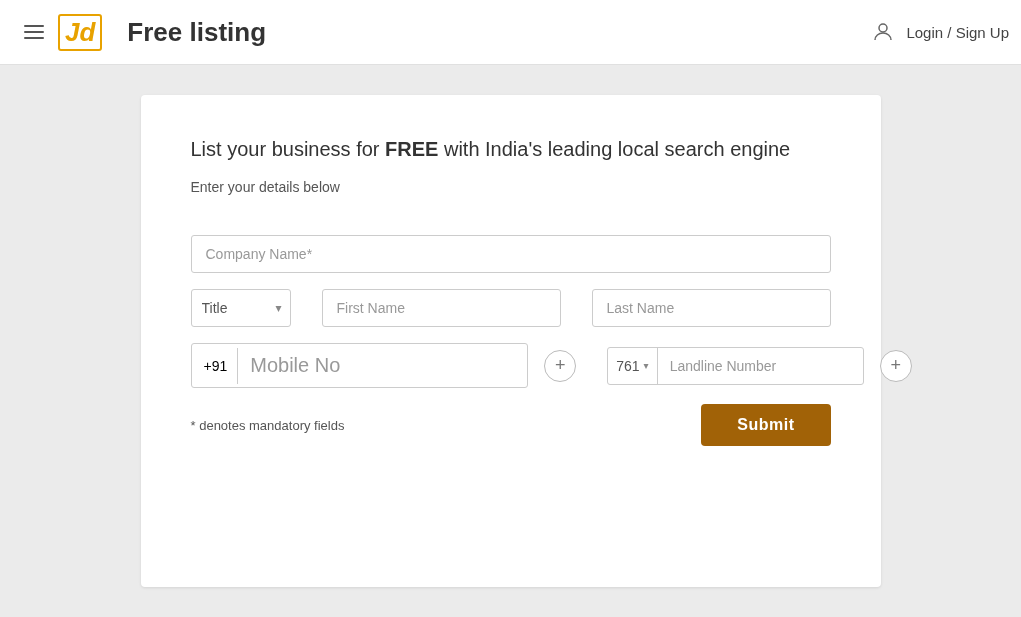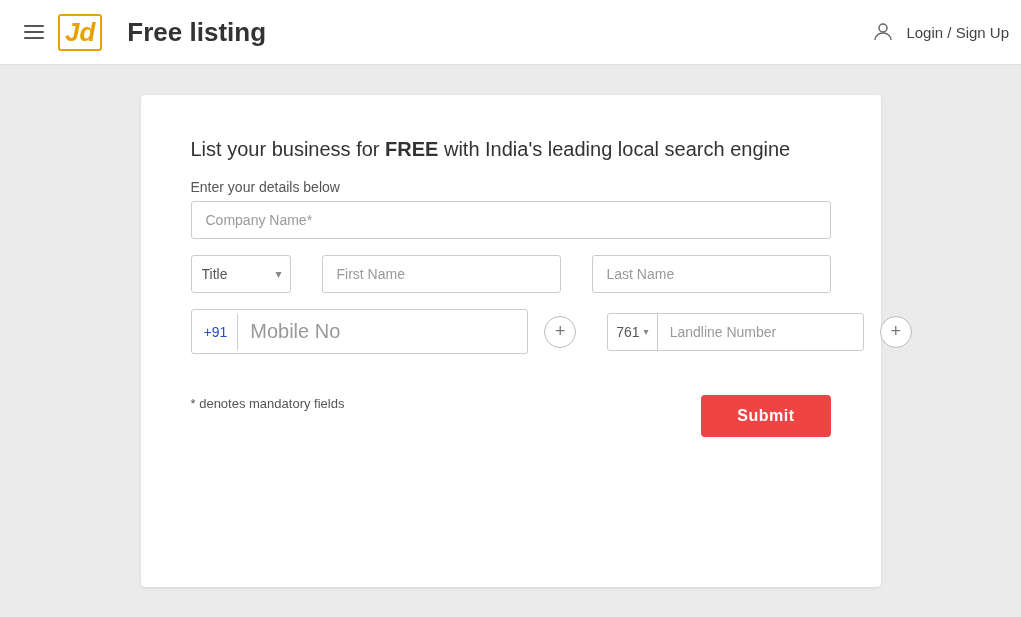--- a/index.html
+++ b/index.html
@@ -100,21 +100,21 @@
       font-weight: normal;
       line-height: 1.4;
     }
     .form-heading strong {
       font-weight: bold;
     }
 
     .form-subtitle {
       font-size: 14px;
       color: #555;
-      margin-bottom: 6px;
+      margin-bottom: 40px;
     }
 
     .form-row {
       display: flex;
       gap: 31px;
       margin-bottom: 16px;
     }
 
     .form-input {
       border: 1px solid #ccc;
@@ -179,21 +179,21 @@
       align-items: center;
       border: 1px solid #ccc;
       border-radius: 3px;
       background: #fff;
       flex: 1;
       overflow: hidden;
     }
     .phone-prefix {
       padding: 10px 10px 10px 12px;
       font-size: 14px;
-      color: #1d4ed8;
+      color: #000000;
       border-right: 1px solid #ccc;
       white-space: nowrap;
       background: #fff;
     }
     .input-mobile {
       border: none;
       outline: none;
       padding: 10px 12px;
       font-size: 20px;
       color: #333;
@@ -264,30 +264,29 @@
       align-items: center;
       justify-content: space-between;
       margin-top: 8px;
     }
     .mandatory-note {
       font-size: 13px;
       color: #555;
     }
 
     .submit-btn {
-      background: #ef4444;
+      background: #a16207;
       color: #fff;
       border: none;
       border-radius: 4px;
       padding: 12px 36px;
       font-size: 16px;
       font-weight: bold;
       cursor: pointer;
       letter-spacing: 0.5px;
-      margin-top: 25px;
     }
     .phone-section {
       display: flex;
       align-items: center;
       flex: 1;
       gap: 8px;
     }
     .landline-section {
       display: flex;
       align-items: center;

